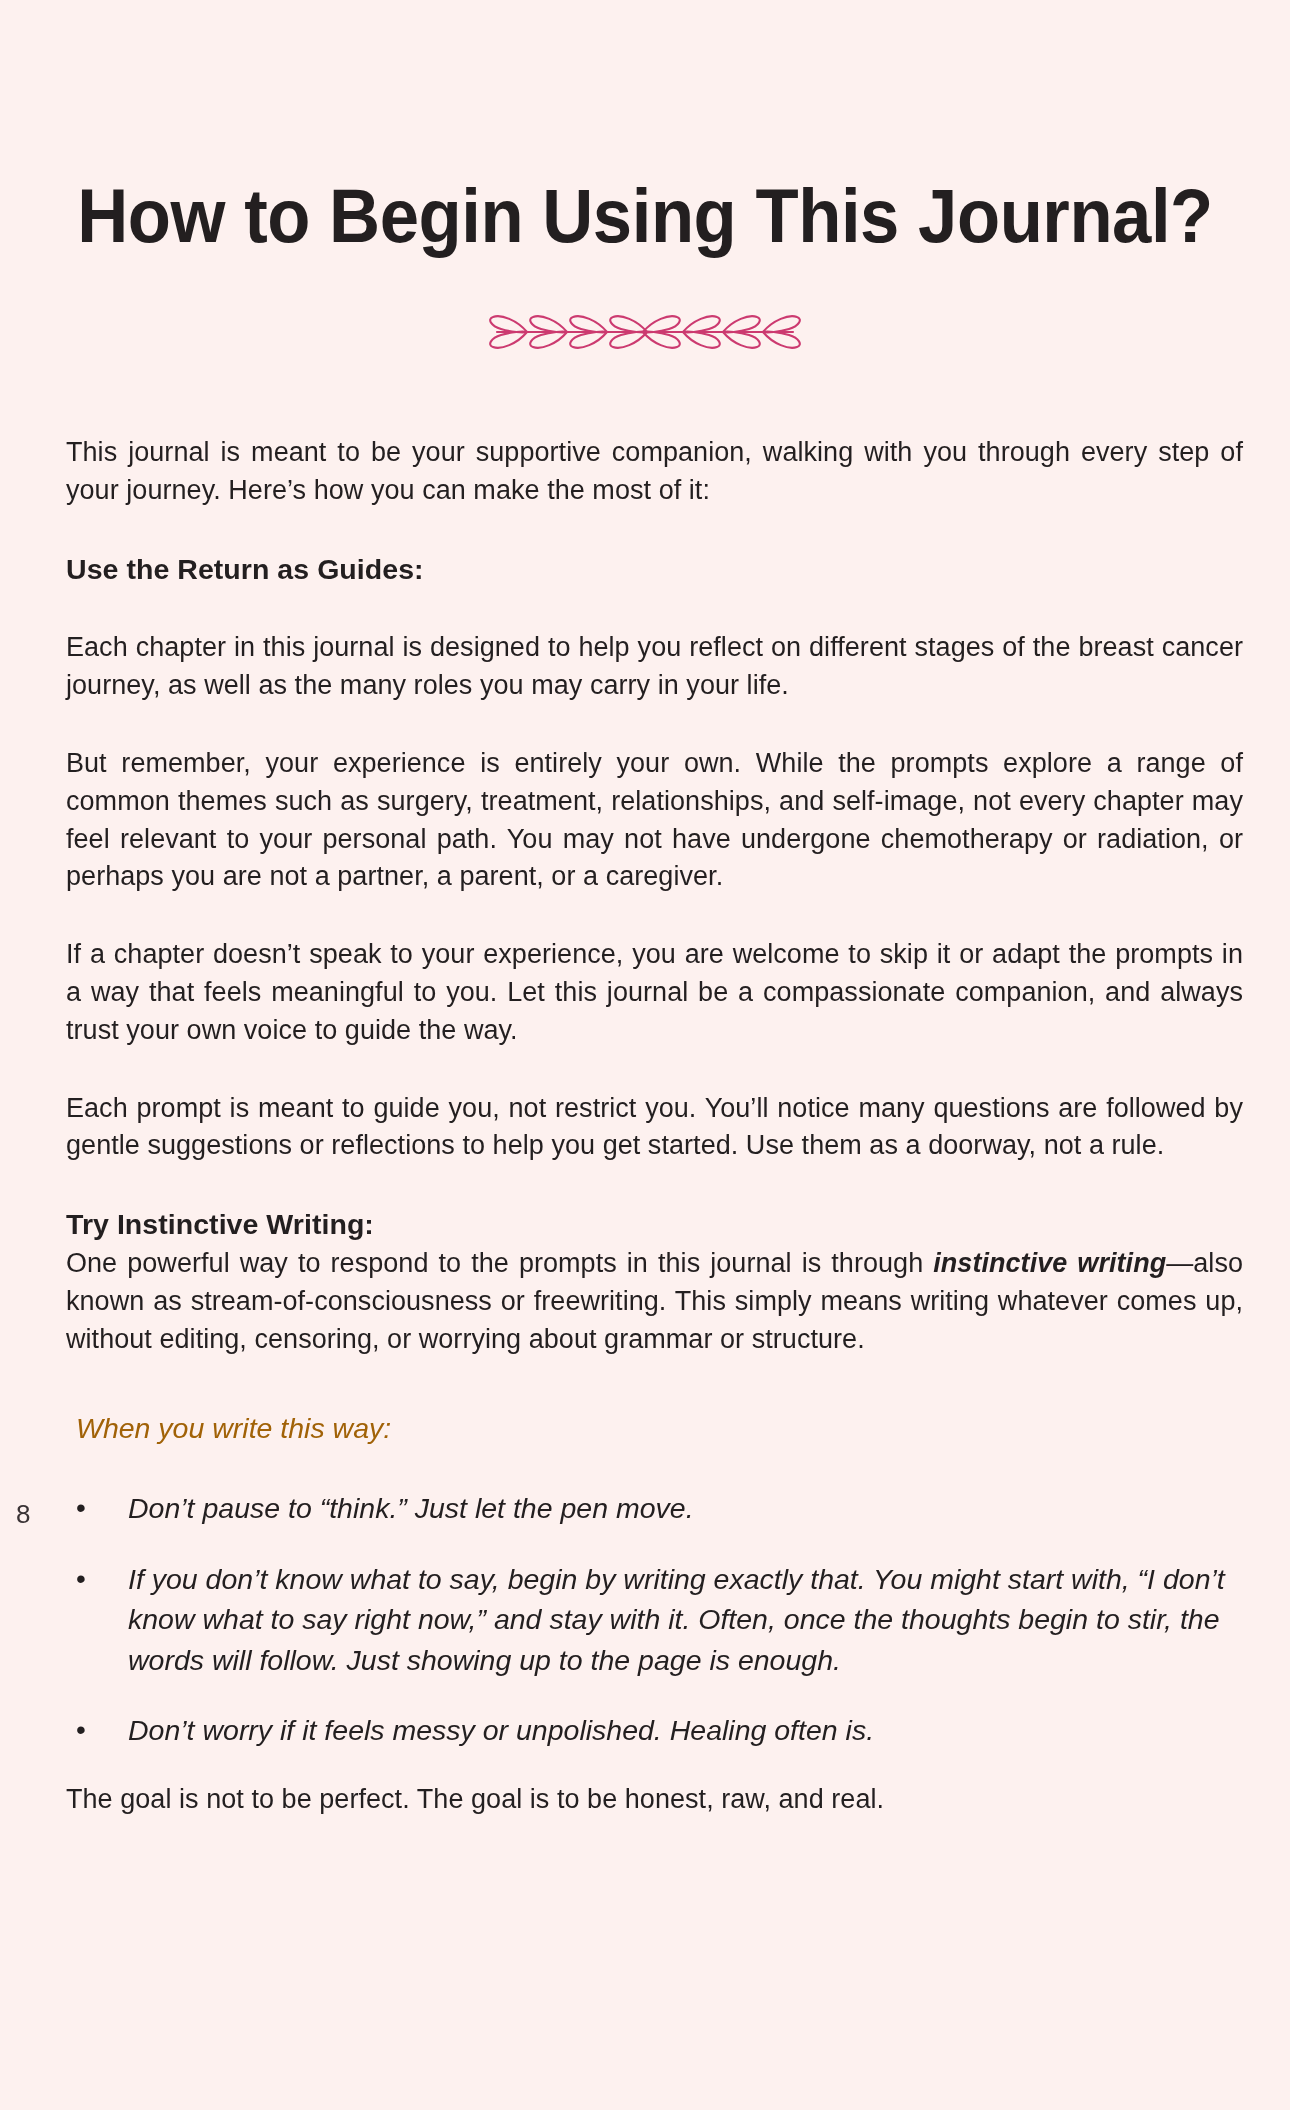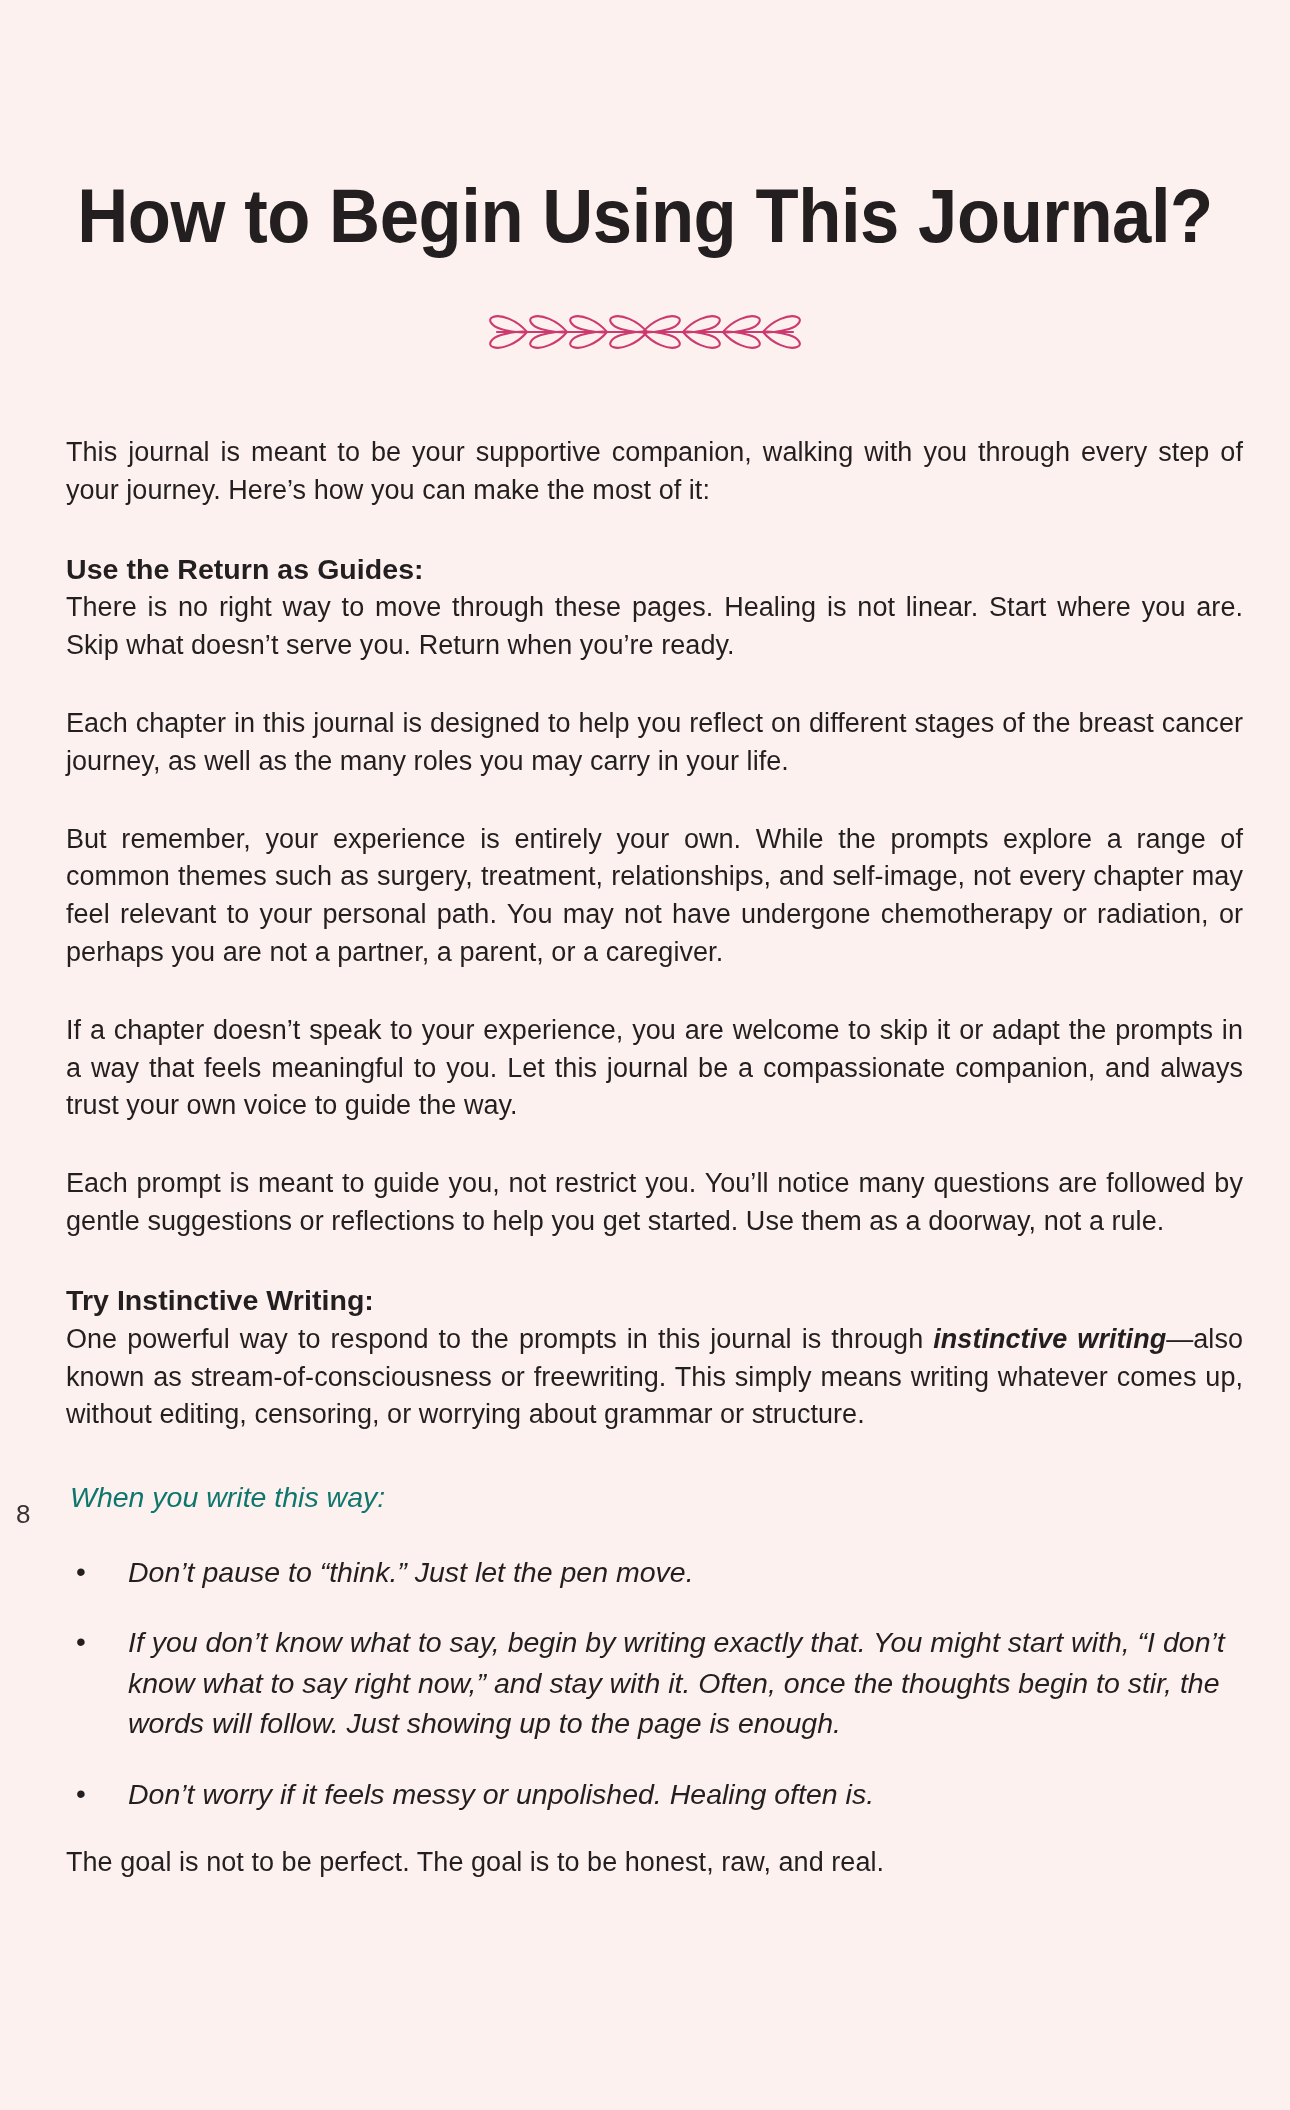--- a/index.html
+++ b/index.html
@@ -91,22 +91,22 @@
     margin: 0;
     color: #231F20;
   }
 
   .bold-inline { font-weight: 700; font-style: italic; }
 
   .italic-line {
     font-style: italic;
     font-size: 28.5px;
     line-height: 1.40;
-    margin: 4px;
-    color: #0f766e;
+    margin: 10px;
+    color: #a16207;
   }
 
   ul.bullets {
     list-style: none;
     margin: 0;
     padding: 0;
   }
 
   ul.bullets li {
     position: relative;
@@ -182,21 +182,20 @@
     </svg>
   </div>
 
   <div class="content">
 
     <p class="body just">This journal is meant to be your supportive companion, walking with you through every step of your journey. Here’s how you can make the most of it:</p>
 
     <div class="gap-lg"></div>
 
     <p class="lead-head">Use the Return as Guides:</p>
-    <p class="body just">There is no right way to move through these pages. Healing is not linear. Start where you are. Skip what doesn’t serve you. Return when you’re ready.</p>
 
     <div class="gap-lg"></div>
 
     <p class="body just">Each chapter in this journal is designed to help you reflect on different stages of the breast cancer journey, as well as the many roles you may carry in your life.</p>
 
     <div class="gap-lg"></div>
 
     <p class="body just">But remember, your experience is entirely your own. While the prompts explore a range of common themes such as surgery, treatment, relationships, and self-image, not every chapter may feel relevant to your personal path. You may not have undergone chemotherapy or radiation, or perhaps you are not a partner, a parent, or a caregiver.</p>
 
     <div class="gap-lg"></div>

